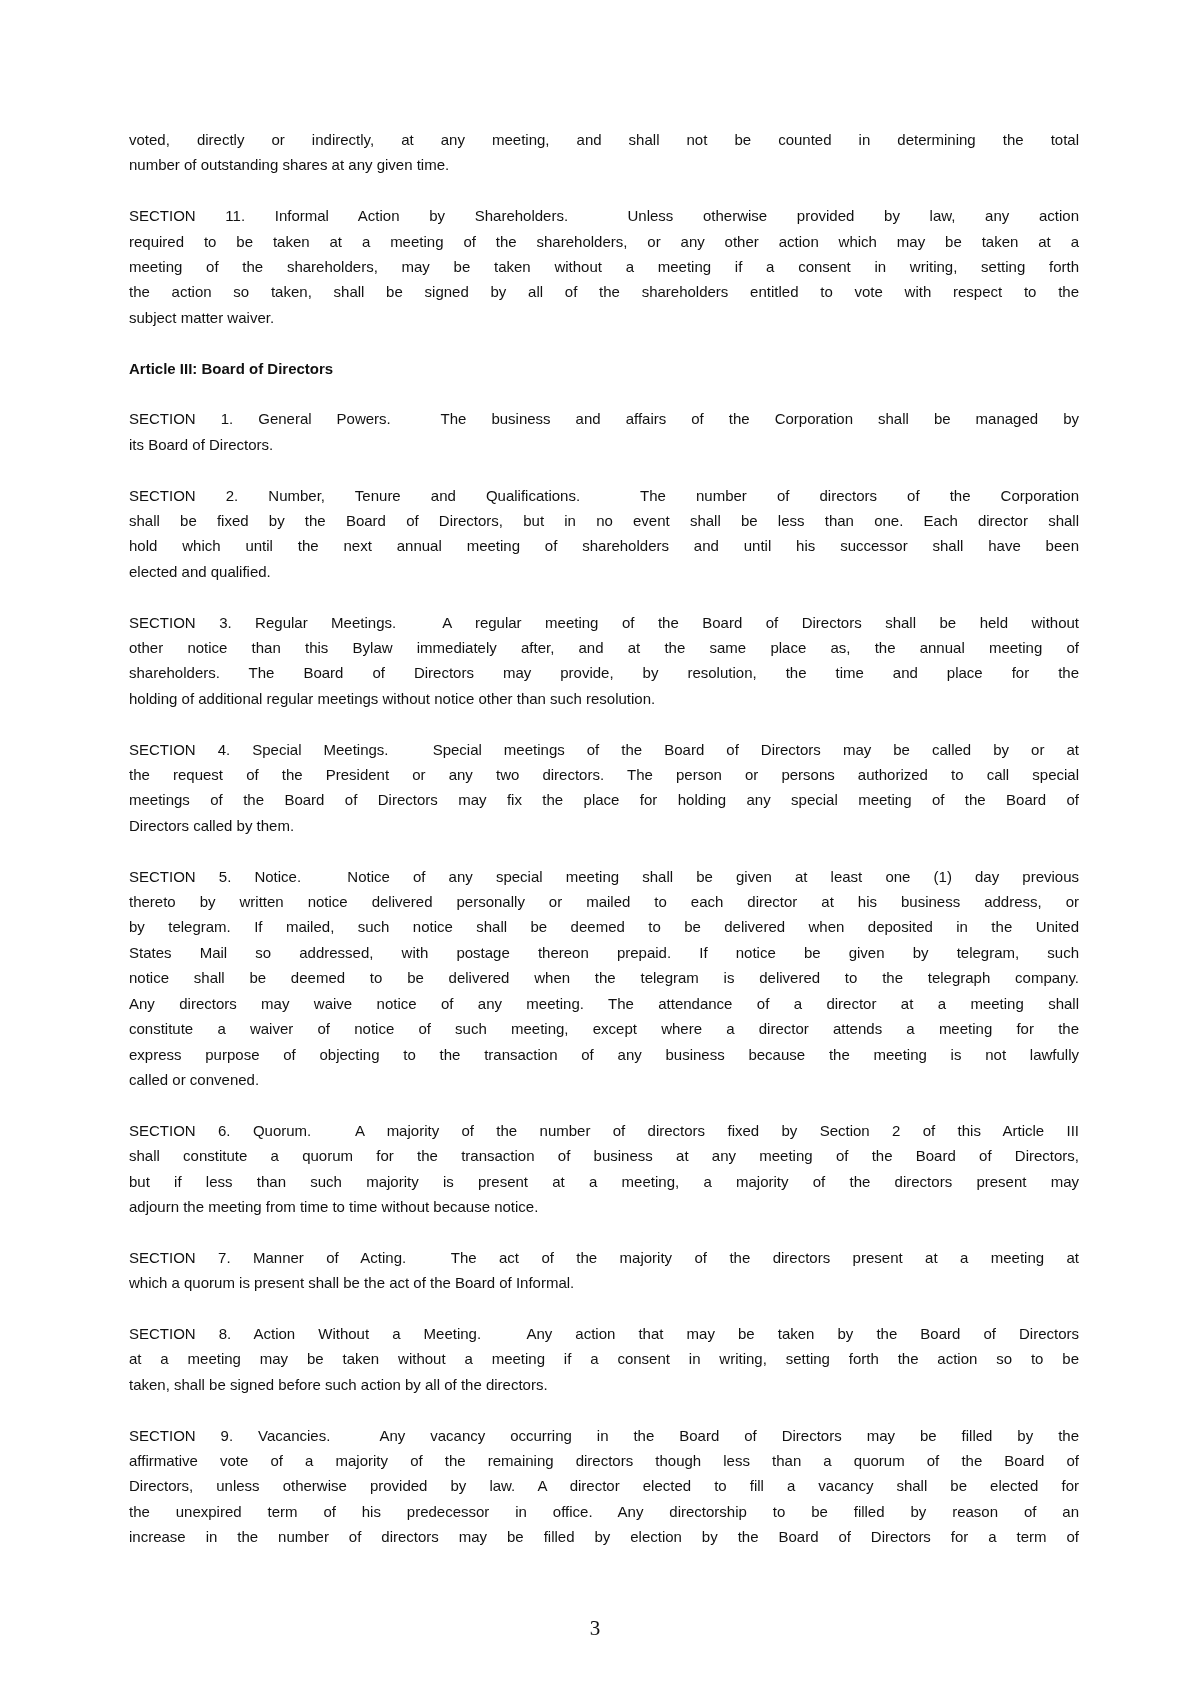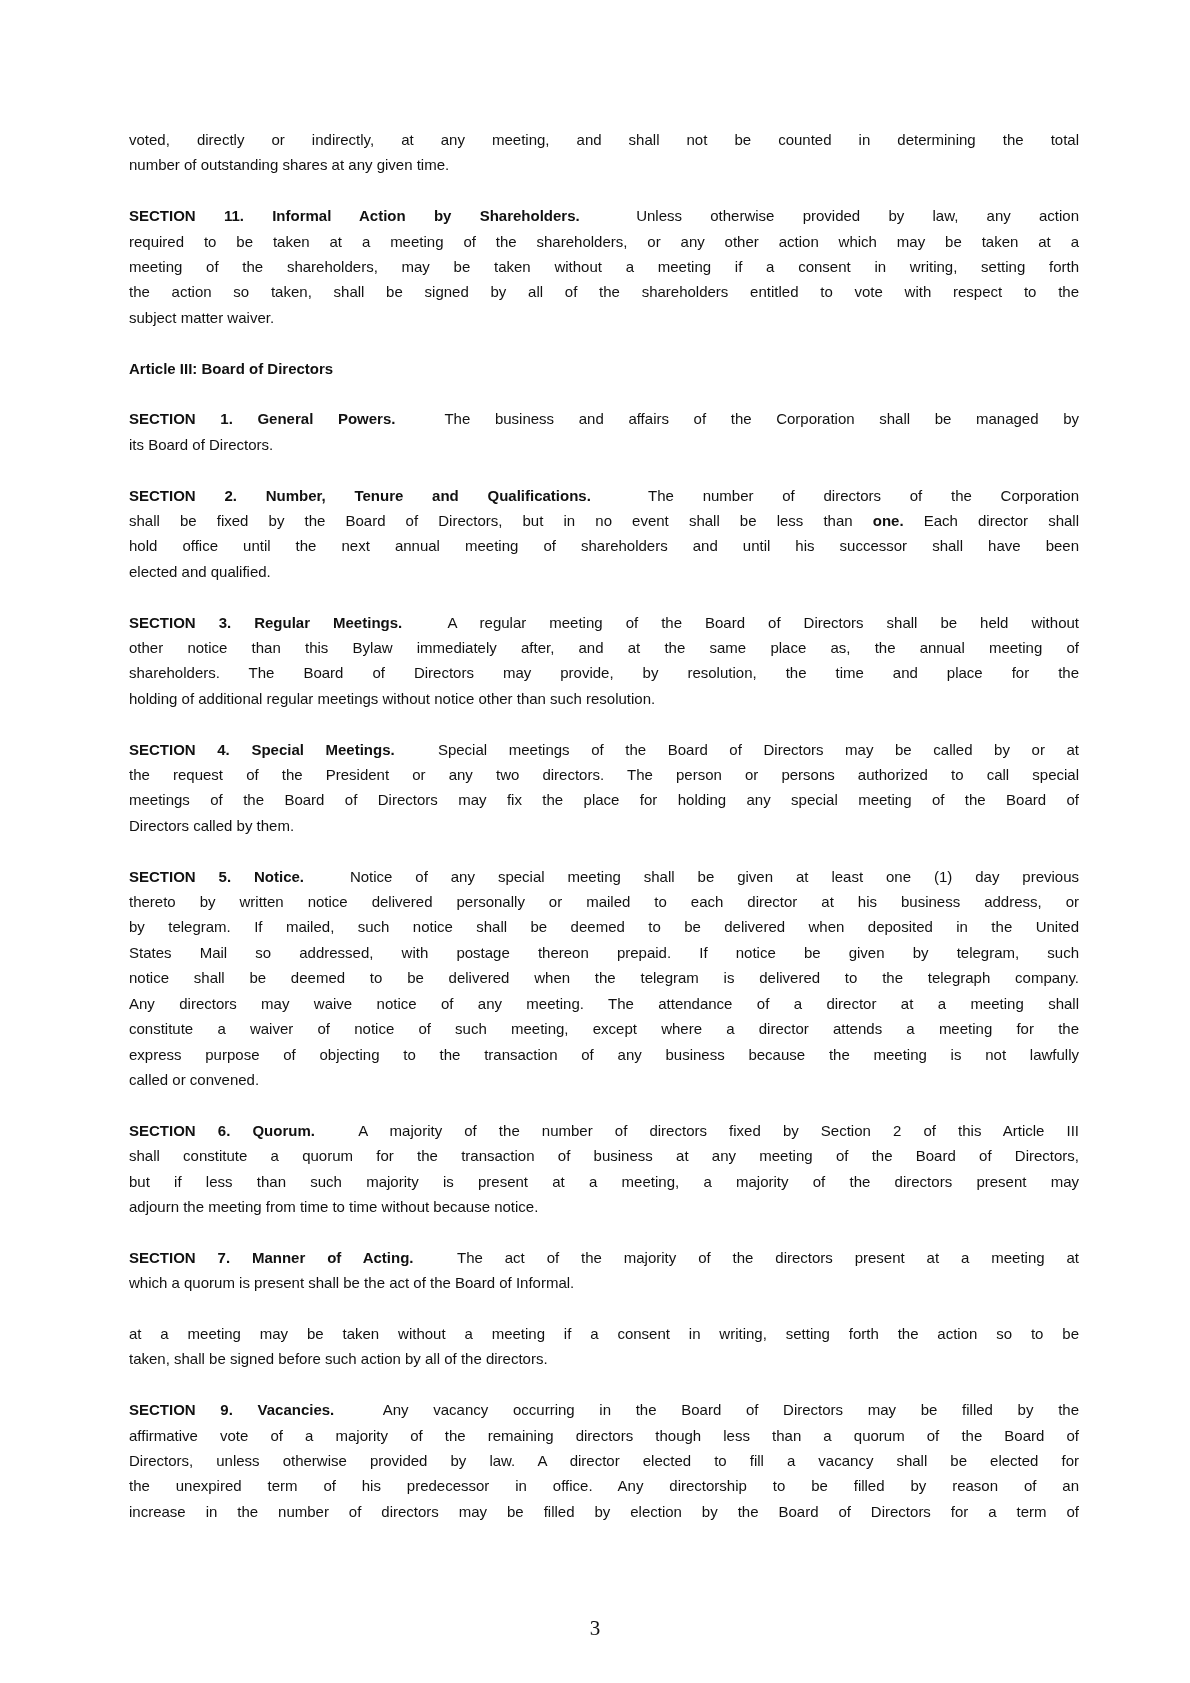--- a/index.html
+++ b/index.html
@@ -2,21 +2,21 @@
 <html><head>
 <meta charset="utf-8">
 <style>
   html, body { margin:0; padding:0; background:#ffffff; }
   body { width:1190px; height:1683px; position:relative; overflow:hidden;
     font-family:"Liberation Sans", sans-serif; color:#111; }
   .page { position:absolute; left:129px; top:127px; width:950px; font-size:15px; line-height:25.4px; }
   .para { margin:0 0 25.4px 0; }
   .line { display:block; white-space:nowrap; text-align-last:justify; text-align:justify; }
   .line.last { text-align-last:left; }
-  .b { font-weight:bold; }
+  .b { font-weight:normal; }
   .heading { text-align:left; font-weight:bold; margin:0 0 25.4px 0; padding-right:6px; }
   .pagenum { position:absolute; left:0; width:1190px; top:1616px; text-align:center;
     font-family:"Liberation Serif", serif; font-size:21px; }
 </style>
 </head>
 <body>
 
 <div class="page">
 
   <p class="para">
@@ -35,21 +35,21 @@
   <p class="heading">Article III:  Board of Directors</p>
 
   <p class="para">
     <span class="line"><span class="b">SECTION 1. General Powers.</span><span style="white-space:pre">  The business and affairs of the Corporation shall be managed by</span></span>
     <span class="line last">its Board of Directors.</span>
   </p>
 
   <p class="para">
     <span class="line"><span class="b">SECTION 2. Number, Tenure and Qualifications.</span><span style="white-space:pre">  The number of directors of the Corporation</span></span>
     <span class="line"><span style="white-space:pre">shall be fixed by the Board of Directors, but in no event shall be less than </span><span class="b">one.</span><span style="white-space:pre"> Each director shall</span></span>
-    <span class="line">hold office until the next annual meeting of shareholders and until his successor shall have been</span>
+    <span class="line">hold which until the next annual meeting of shareholders and until his successor shall have been</span>
     <span class="line last">elected and qualified.</span>
   </p>
 
   <p class="para">
     <span class="line"><span class="b">SECTION 3. Regular Meetings.</span><span style="white-space:pre">  A regular meeting of the Board of Directors shall be held without</span></span>
     <span class="line">other notice than this Bylaw immediately after, and at the same place as, the annual meeting of</span>
     <span class="line">shareholders.  The Board of Directors may provide, by resolution, the time and place for the</span>
     <span class="line last">holding of additional regular meetings without notice other than such resolution.</span>
   </p>
 
@@ -78,20 +78,21 @@
     <span class="line">but if less than such majority is present at a meeting, a majority of the directors present may</span>
     <span class="line last">adjourn the meeting from time to time without because notice.</span>
   </p>
 
   <p class="para">
     <span class="line"><span class="b">SECTION 7. Manner of Acting.</span><span style="white-space:pre">  The act of the majority of the directors present at a meeting at</span></span>
     <span class="line last">which a quorum is present shall be the act of the Board of Informal.</span>
   </p>
 
   <p class="para">
+    <span class="line"><span class="b">SECTION 8. Action Without a Meeting.</span><span style="white-space:pre">  Any action that may be taken by the Board of Directors</span></span>
     <span class="line">at a meeting may be taken without a meeting if a consent in writing, setting forth the action so to be</span>
     <span class="line last">taken, shall be signed before such action by all of the directors.</span>
   </p>
 
   <p class="para">
     <span class="line"><span class="b">SECTION 9. Vacancies.</span><span style="white-space:pre">  Any vacancy occurring in the Board of Directors may be filled by the</span></span>
     <span class="line">affirmative vote of a majority of the remaining directors though less than a quorum of the Board of</span>
     <span class="line">Directors, unless otherwise provided by law.  A director elected to fill a vacancy shall be elected for</span>
     <span class="line">the unexpired term of his predecessor in office.  Any directorship to be filled by reason of an</span>
     <span class="line">increase in the number of directors may be filled by election by the Board of Directors for a term of</span>

